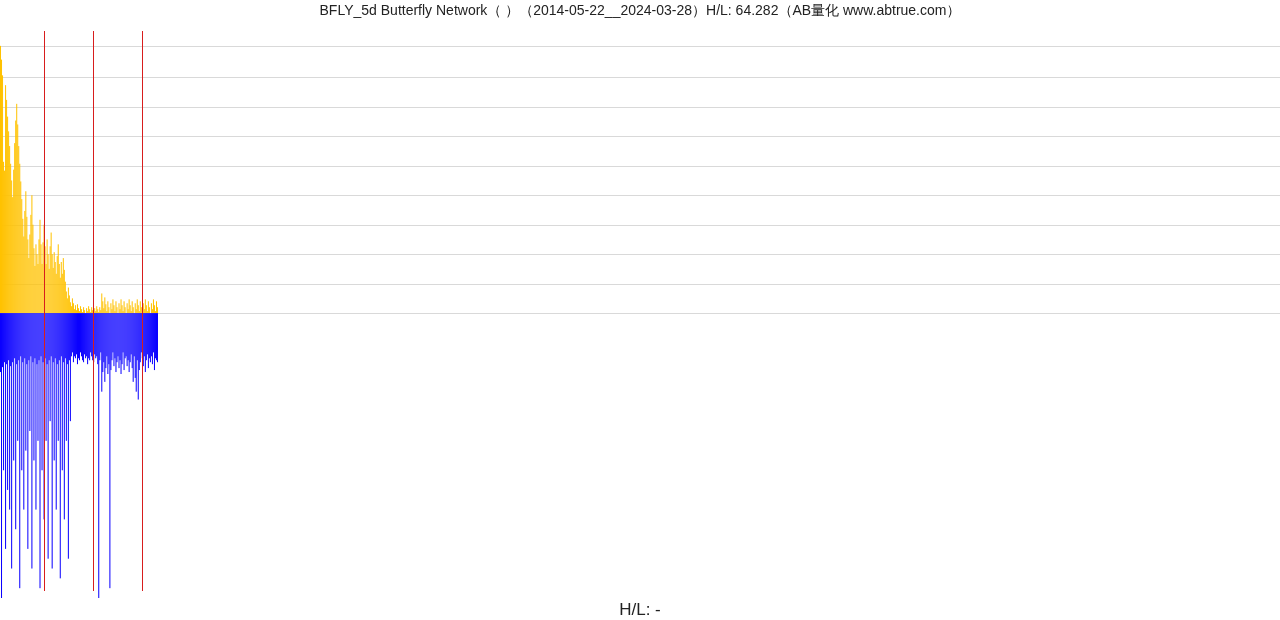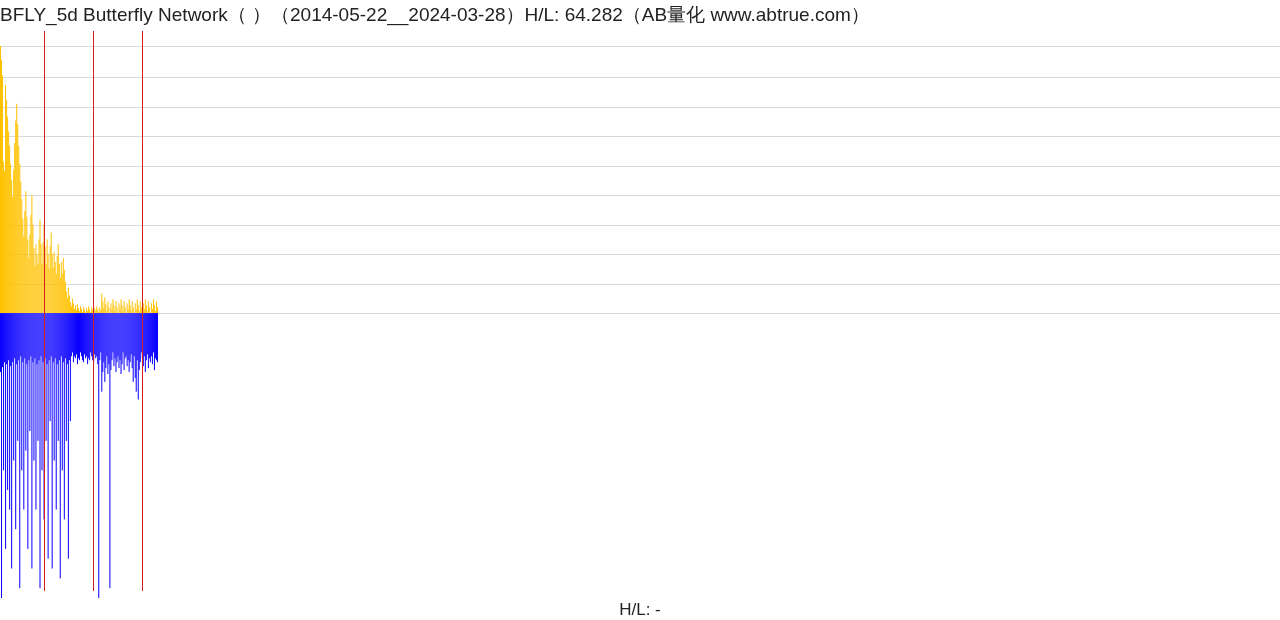--- a/index.html
+++ b/index.html
@@ -9,22 +9,22 @@
     height: 620px;
     background: #fff;
     font-family: "Segoe UI", Arial, sans-serif;
     overflow: hidden;
   }
   .title {
     position: absolute;
     top: 2px;
     left: 0;
     right: 0;
-    text-align: left;
-    font-size: 19px;
+    text-align: center;
+    font-size: 14px;
     color: #222;
   }
   .footer {
     position: absolute;
     bottom: 0px;
     left: 0;
     right: 0;
     text-align: center;
     font-size: 17px;
     color: #222;

